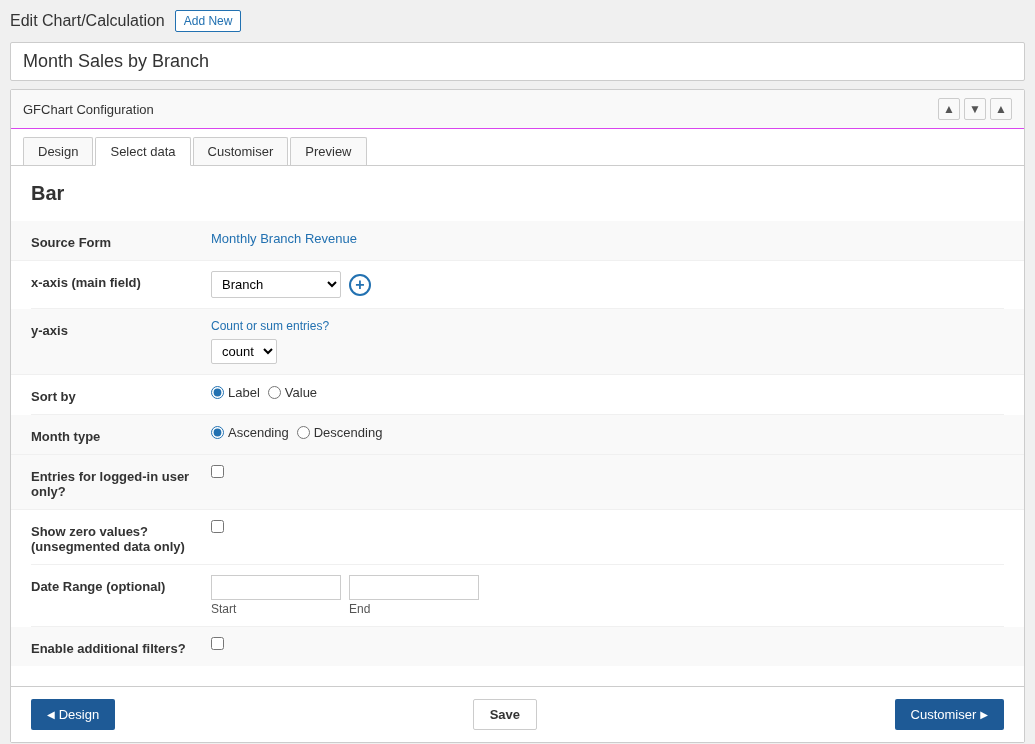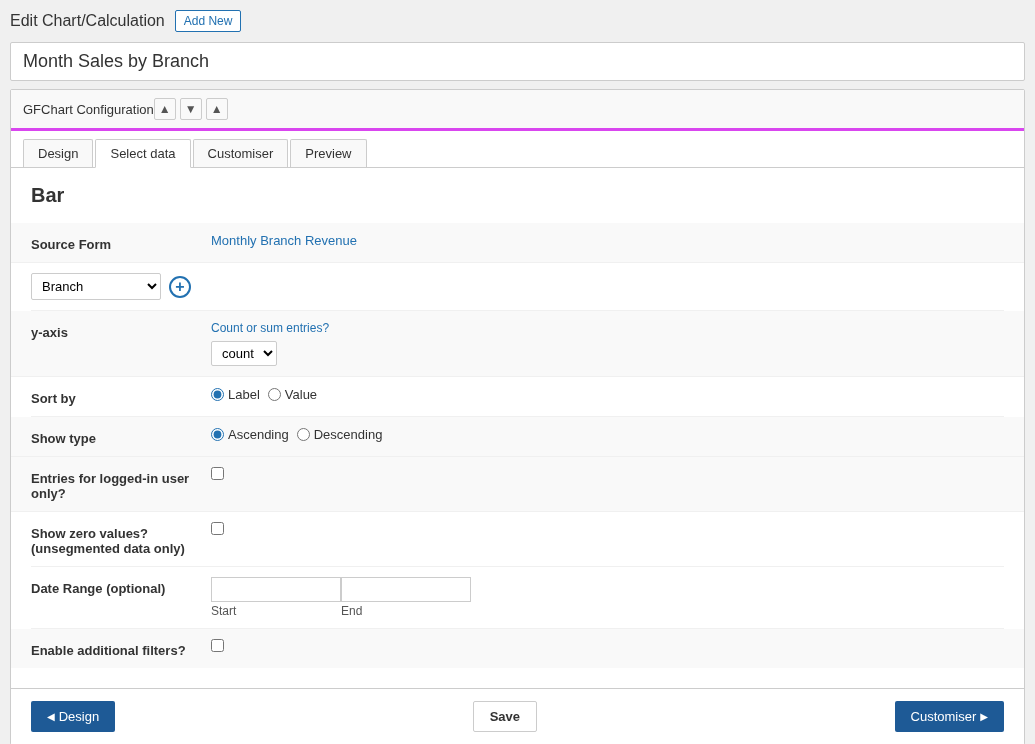--- a/index.html
+++ b/index.html
@@ -43,24 +43,25 @@
       margin-bottom: 8px;
       border-radius: 2px;
     }
     .card {
       background: #fff;
       border: 1px solid #ccc;
       border-radius: 2px;
     }
     .card-header {
       background: #f9f9f9;
-      border-bottom: 3px solid #d946ef;
+      border-bottom: 1px solid #d946ef;
       padding: 8px 12px;
       display: flex;
       align-items: center;
+      justify-content: space-between;
     }
     .card-header-title {
       font-size: 13px;
       color: #333;
     }
     .card-header-controls {
       display: flex;
       gap: 4px;
     }
     .card-header-controls button {
@@ -189,20 +190,21 @@
       align-items: center;
       gap: 4px;
       cursor: pointer;
     }
     .radio-item input[type="radio"] {
       margin: 0;
       accent-color: #2271b1;
     }
     .date-inputs {
       display: flex;
+      gap: 8px;
       align-items: flex-end;
     }
     .date-field-wrap {
       display: flex;
       flex-direction: column;
       gap: 2px;
     }
     .date-label-sub {
       font-size: 12px;
       color: #555;
@@ -299,20 +301,21 @@
       <div class="chart-type-label">Bar</div>
 
       <div class="form-row shaded">
         <div class="form-label">Source Form</div>
         <div class="form-field-inline">
           <a class="source-form-link" href="#">Monthly Branch Revenue</a>
         </div>
       </div>
 
       <div class="form-row">
+        <div class="form-label">x-axis (main field)</div>
         <div class="form-field-inline">
           <select class="field-select">
             <option>Branch</option>
           </select>
           <button class="add-circle-btn">+</button>
         </div>
       </div>
 
       <div class="form-row shaded">
         <div class="form-label">y-axis</div>
@@ -332,21 +335,21 @@
             <span>Label</span>
           </label>
           <label class="radio-item">
             <input type="radio" name="sort_by" value="value" style="">
             <span>Value</span>
           </label>
         </div>
       </div>
 
       <div class="form-row shaded">
-        <div class="form-label">Show type</div>
+        <div class="form-label">Month type</div>
         <div class="form-field-inline">
           <label class="radio-item">
             <input type="radio" name="sort_type" value="ascending" checked="" style="">
             <span>Ascending</span>
           </label>
           <label class="radio-item">
             <input type="radio" name="sort_type" value="descending" style="">
             <span>Descending</span>
           </label>
         </div>

